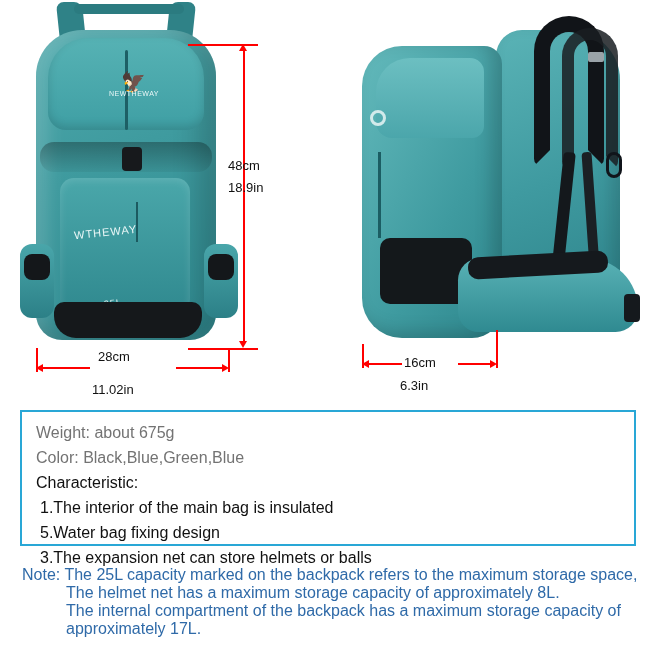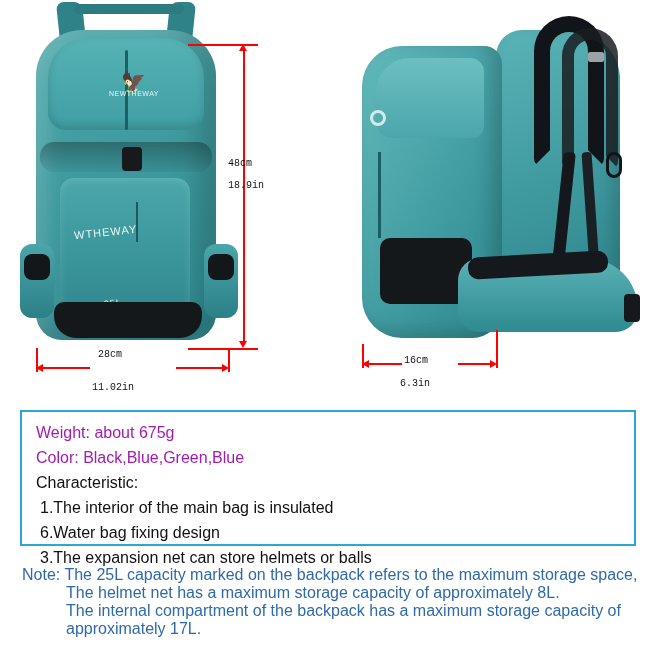--- a/index.html
+++ b/index.html
@@ -368,41 +368,41 @@
     border-bottom: 4px solid transparent;
     border-right: 7px solid #ff0000;
   }
   .arrow-right {
     border-top: 4px solid transparent;
     border-bottom: 4px solid transparent;
     border-left: 7px solid #ff0000;
   }
   .dim-label {
     position: absolute;
-    font-size: 10px;
+    font-size: 13px;
     color: #111;
     white-space: nowrap;
-    font-family: Liberation Mono, monospace;
+    font-family: Liberation Sans, sans-serif;
   }
 
   
   .spec-box {
     position: absolute;
     left: 20px;
     top: 410px;
     width: 616px;
     height: 136px;
     border: 2px solid #29a7d6;
     background: #ffffff;
     box-sizing: border-box;
     padding: 8px 14px 0 14px;
   }
   .spec-line {
     font-size: 16px;
-    color: #a21caf;
+    color: #737373;
     line-height: 25px;
     white-space: nowrap;
   }
   .char-row {
     display: flex;
     align-items: flex-start;
     flex-direction: column;
   }
   .char-label {
     font-size: 16px;
@@ -507,21 +507,21 @@
     <div class="dim-label" style="left:400px; top:378px;">6.3in</div>
   </div>
 
   <div class="spec-box">
     <div class="spec-line">Weight: about 675g</div>
     <div class="spec-line">Color: Black,Blue,Green,Blue</div>
     <div class="char-row">
       <div class="char-label">Characteristic:</div>
       <div class="char-items">
         <div class="char-item">1.The interior of the main bag is insulated</div>
-        <div class="char-item">6.Water bag fixing design</div>
+        <div class="char-item">5.Water bag fixing design</div>
         <div class="char-item">3.The expansion net can store helmets or balls</div>
       </div>
     </div>
   </div>
 
   <div class="note">
     <div class="note-line">Note: The 25L capacity marked on the backpack refers to the maximum storage space,</div>
     <div class="note-line note-indent">The helmet net has a maximum storage capacity of approximately 8L.</div>
     <div class="note-line note-indent">The internal compartment of the backpack has a maximum storage capacity of</div>
     <div class="note-line note-indent">approximately 17L.</div>

